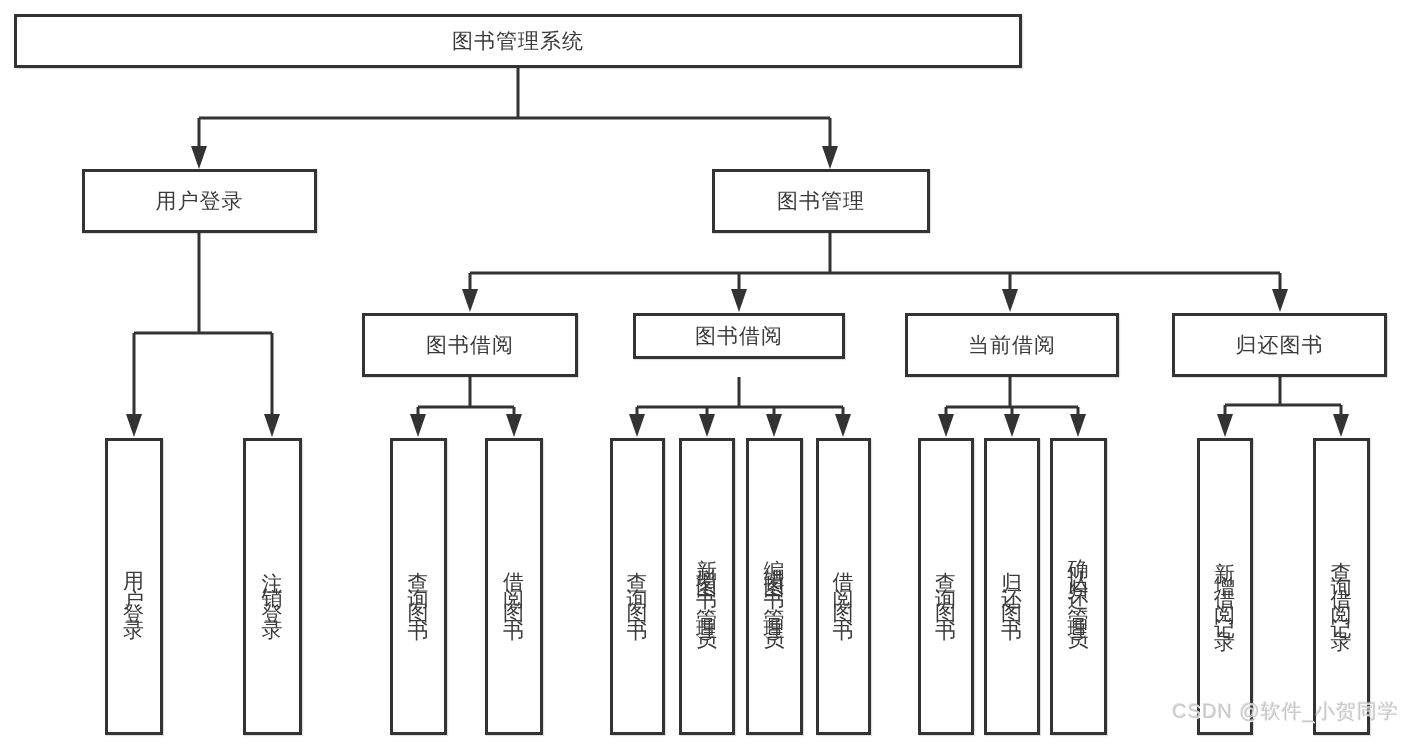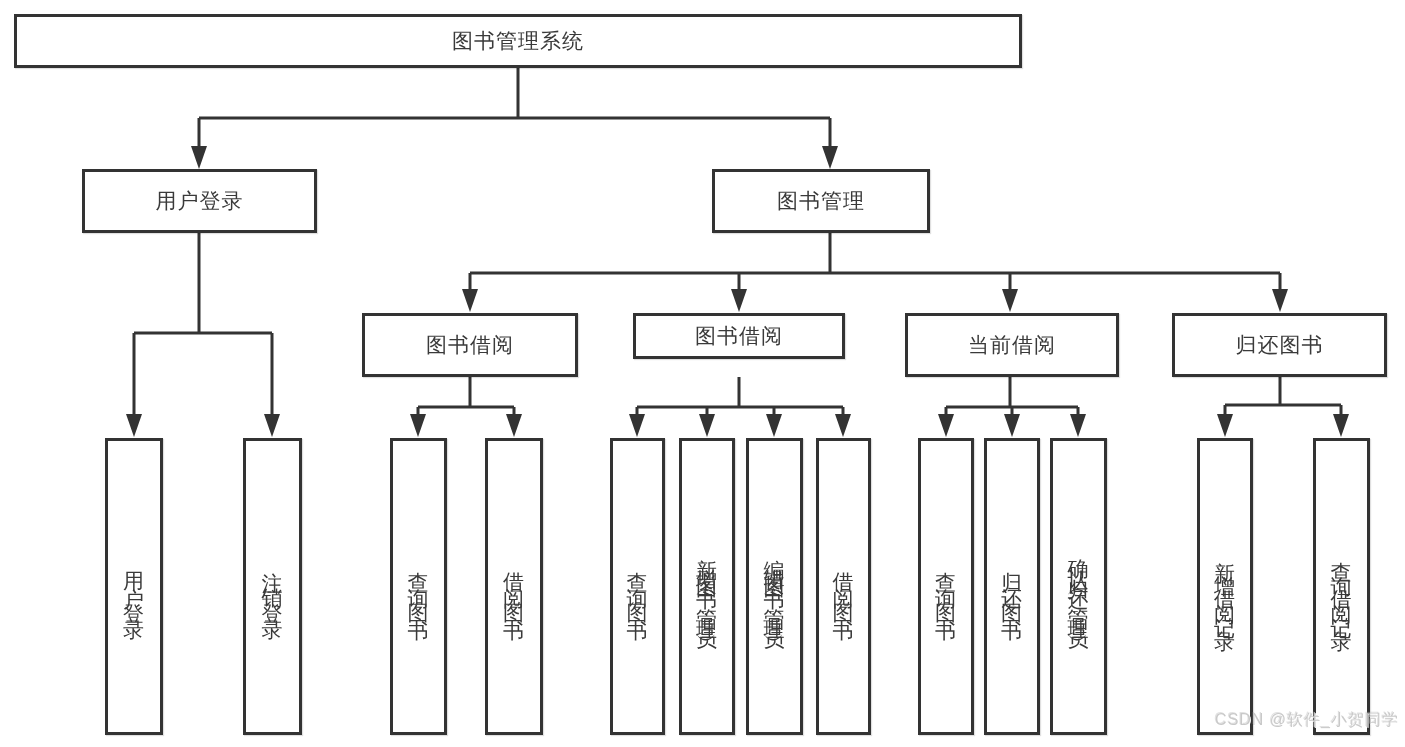--- a/index.html
+++ b/index.html
@@ -33,22 +33,22 @@
   }
   .leaf .vtext{
     writing-mode:vertical-rl;
     text-orientation:mixed;
     font-size:21px;
     line-height:1;
     white-space:nowrap;
   }
   #watermark{
     position:absolute;
-    right:6px;bottom:16px;
-    font-size:16px;
+    right:6px;bottom:22px;
+    font-size:20px;
     letter-spacing:1px;
     color:var(--watermark);
     text-shadow:1px 1px 0 rgba(255,255,255,0.9), -1px -1px 0 rgba(140,140,140,0.25);
     z-index:10;
   }
 </style>
 </head>
 <body>
 
 <div id="canvas">

